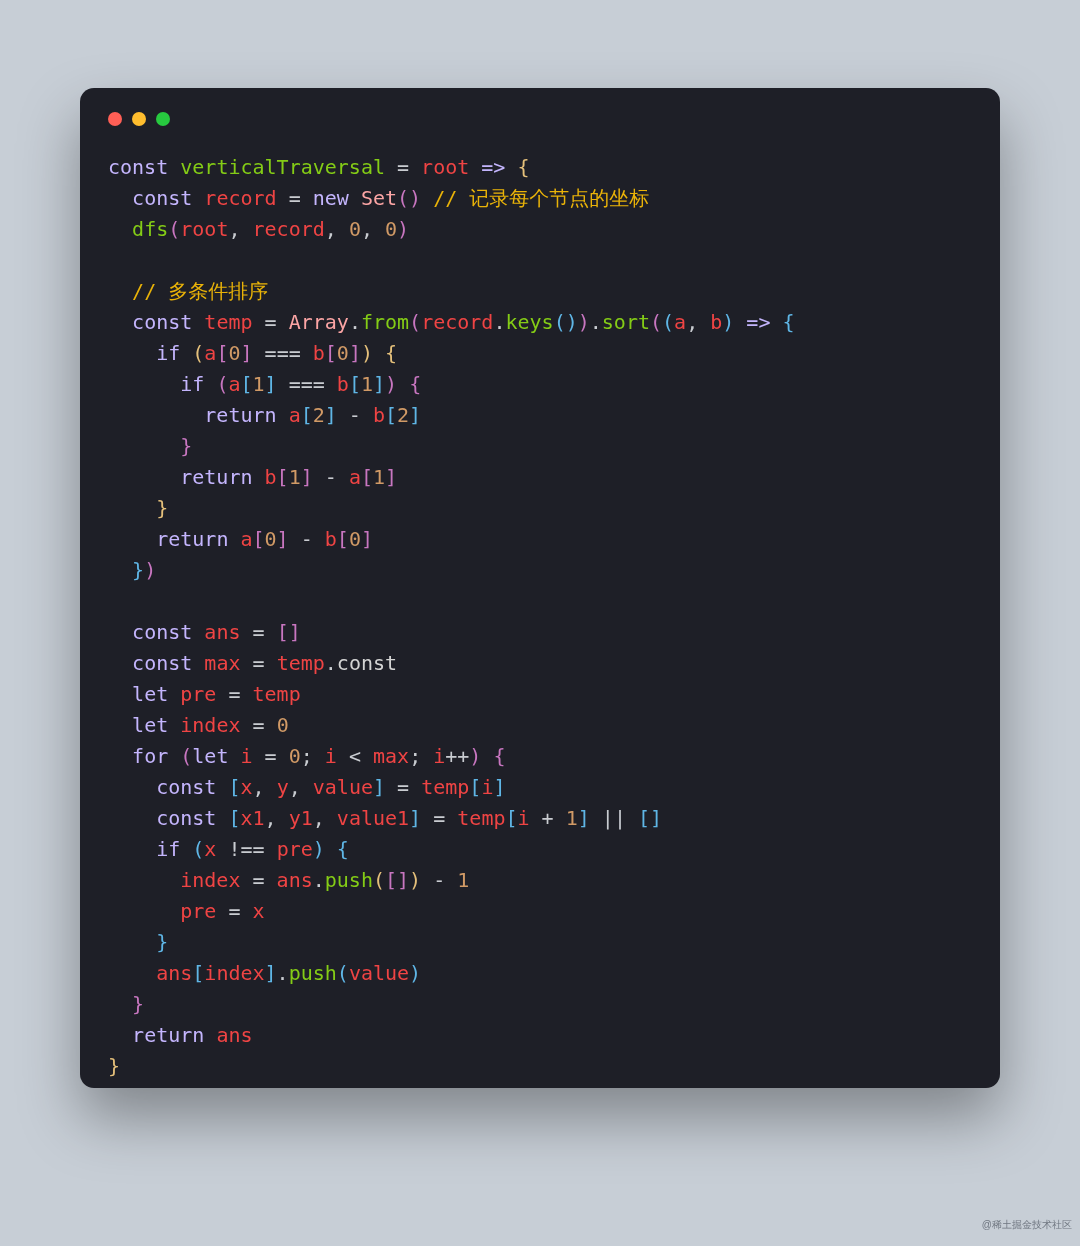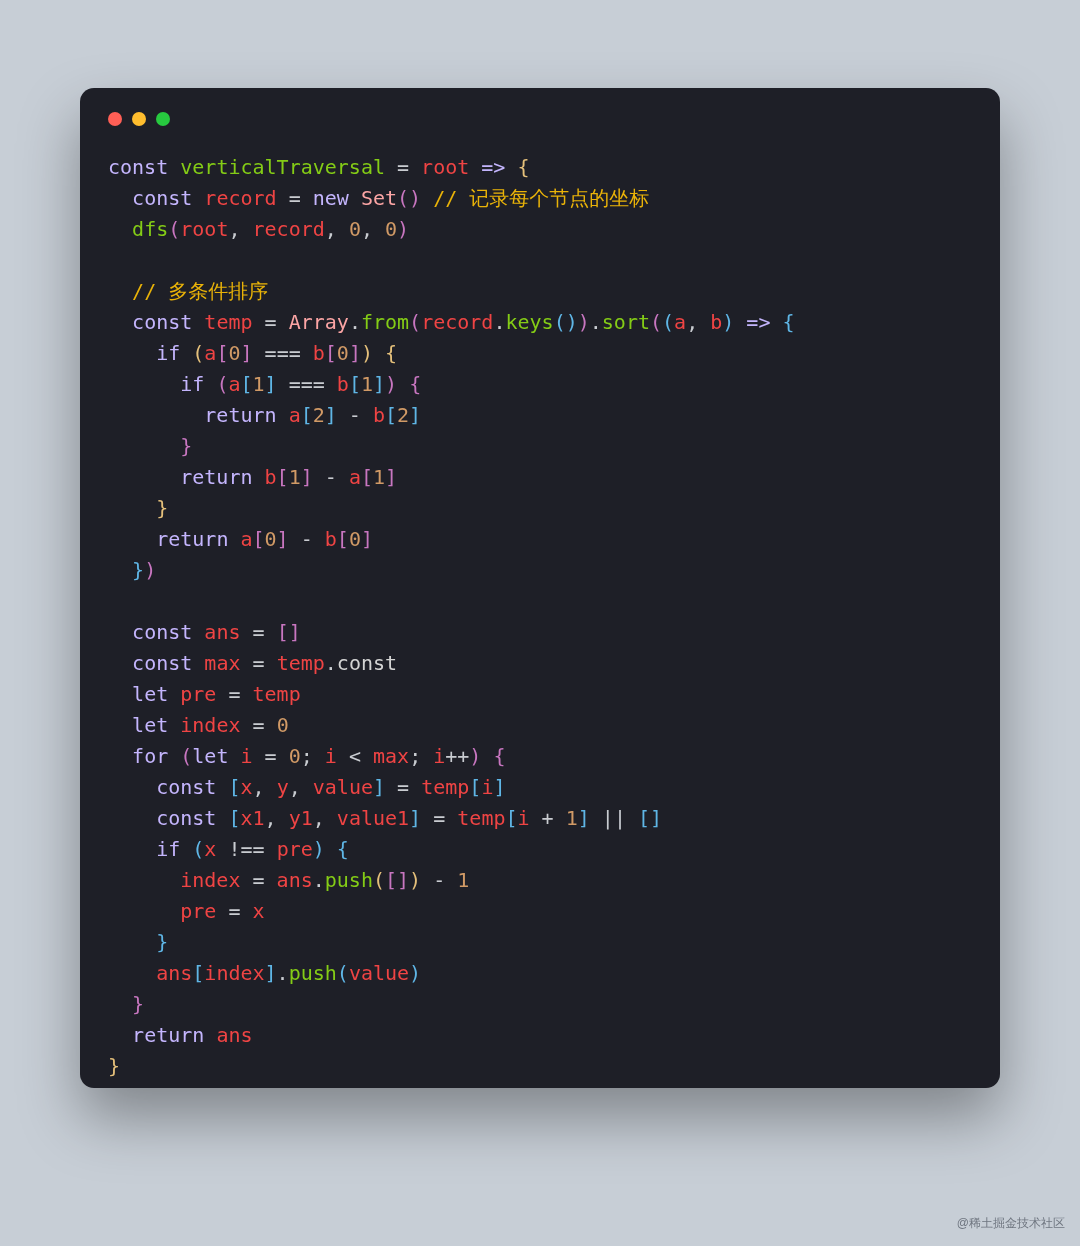--- a/index.html
+++ b/index.html
@@ -38,23 +38,23 @@
   .c-op{color:#c9ccd1;}
   .c-punc{color:#c9ccd1;}
   .c-num{color:#d19a66;}
   .c-type{color:#fca5a5;}  
   .c-cmt{color:#eab308;}
   .c-brace-y{color:#e5c07b;}
   .c-brace-p{color:#c876c0;}
   .c-brace-b{color:#5fb6e6;}
   .watermark{
     position:absolute;
-    right:15px; bottom:14px;
+    right:8px; bottom:14px;
     color:#6f7680;
-    font-size:12px;
+    font-size:10px;
     font-family:-apple-system,BlinkMacSystemFont,"Segoe UI",sans-serif;
   }
 </style>
 </head>
 <body>
 
 <div class="card">
   <div class="traffic">
     <div class="dot red"></div>
     <div class="dot yellow"></div>

